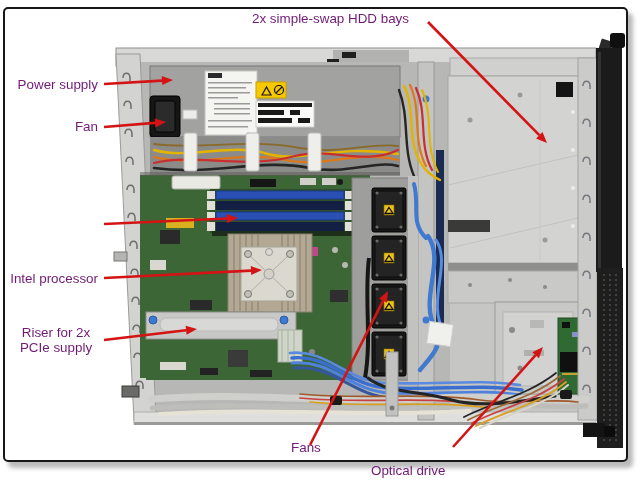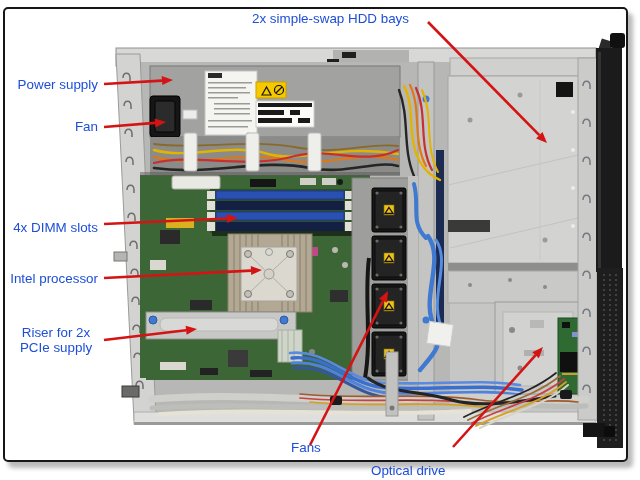--- a/index.html
+++ b/index.html
@@ -2,21 +2,21 @@
 <html><head>
 <meta charset="utf-8">
 <style>
   html,body{margin:0;padding:0;background:#ffffff;width:640px;height:480px;overflow:hidden;}
   .canvas{position:relative;width:640px;height:480px;background:#ffffff;
           font-family:"Liberation Sans", sans-serif;}
   .frame{position:absolute;left:3px;top:7px;width:621px;height:451px;
          border:2px solid #161616;border-radius:5px;background:#ffffff;
          box-shadow:5px 6px 4px rgba(130,130,130,0.55);}
   .photo{position:absolute;left:0;top:0;width:640px;height:480px;}
-  .callout{position:absolute;font-size:13.4px;color:#1d4ed8;white-space:nowrap;line-height:15px;}
+  .callout{position:absolute;font-size:13.4px;color:#701a75;white-space:nowrap;line-height:15px;}
   .r{text-align:right;}
   .c{text-align:center;}
 </style>
 </head>
 <body>
 
 <div class="canvas">
   <div class="frame"></div>
 
   <svg class="photo" viewBox="0 0 640 480" xmlns="http://www.w3.org/2000/svg">
@@ -350,23 +350,20 @@
 
   <div class="callout" style="left:252px;top:11px;width:170px;">
     <span>2x simple-swap HDD bays</span>
   </div>
   <div class="callout r" style="left:8px;top:77px;width:90px;">
     <span>Power supply</span>
   </div>
   <div class="callout r" style="left:8px;top:119px;width:90px;">
     <span>Fan</span>
   </div>
-  <div class="callout r" style="left:8px;top:220px;width:90px;">
-    <span>4x DIMM slots</span>
-  </div>
   <div class="callout r" style="left:6px;top:271px;width:92px;text-align:right;">
     <span>Intel processor</span>
   </div>
   <div class="callout c" style="left:14px;top:325px;width:84px;">
     <span>Riser for 2x</span><br>
     <span>PCIe supply</span>
   </div>
   <div class="callout" style="left:271px;top:440px;margin-left:20px;">
     <span>Fans</span>
   </div>

